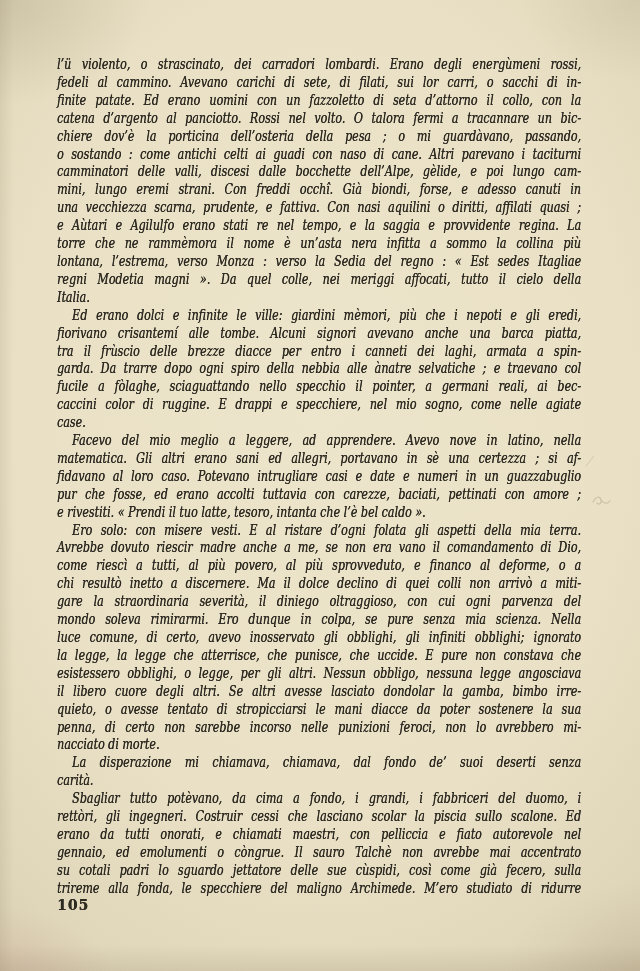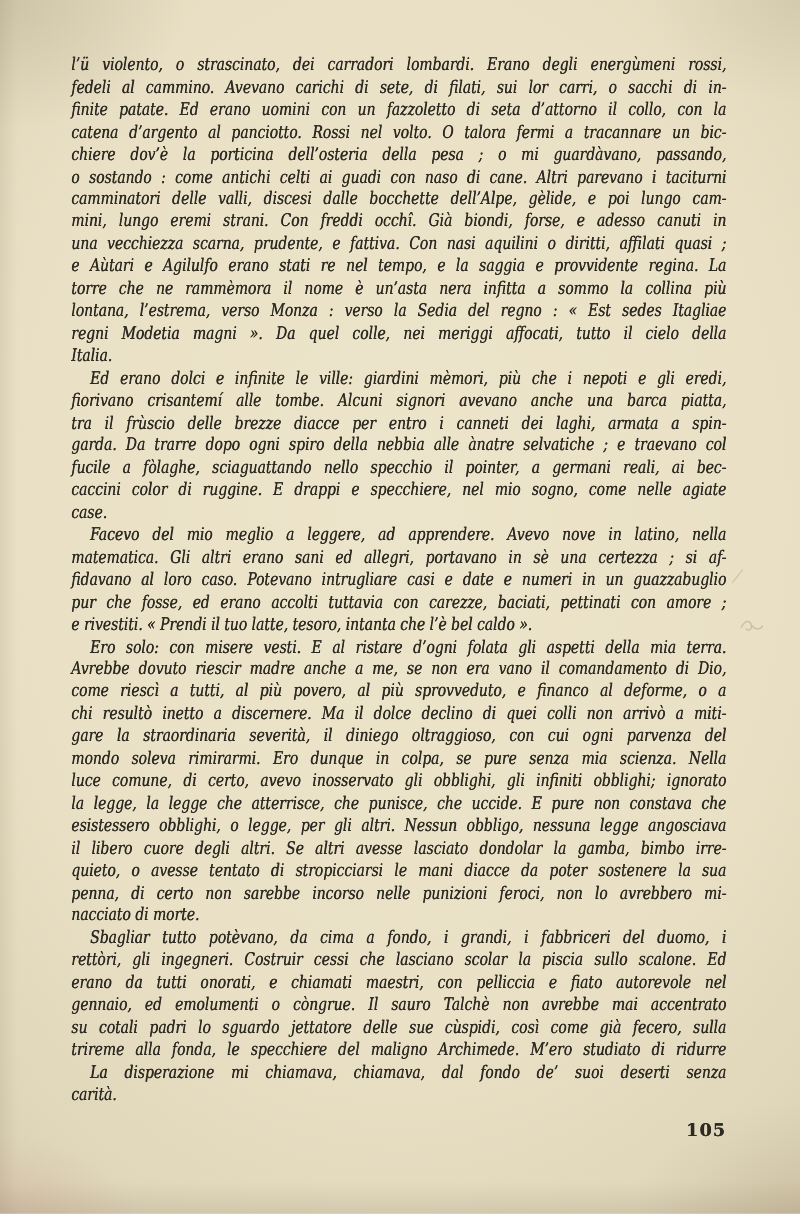--- a/index.html
+++ b/index.html
@@ -17,21 +17,21 @@
       radial-gradient(180px 120px at 100% 100%, rgba(150,125,95,0.18), rgba(150,125,95,0) 75%),
       radial-gradient(200px 140px at 0% 0%, rgba(120,108,80,0.20), rgba(120,108,80,0) 75%),
       radial-gradient(160px 110px at 100% 0%, rgba(130,115,85,0.14), rgba(130,115,85,0) 75%),
       linear-gradient(to top, rgba(125,108,82,0.16), rgba(125,108,82,0) 26px),
       linear-gradient(to right, rgba(120,105,78,0.12), rgba(120,105,78,0) 14px),
       radial-gradient(ellipse 560px 760px at 50% 42%, #ede5cb 0%, #e9e0c5 55%, #e0d7bb 82%, #d3c9ac 100%);
   }
   .textblock {
     position: absolute;
     left: 57px;
-    top: 44px;
+    top: 56px;
     width: 524px;
   }
   .para { width: 524px; }
   .line {
     width: 660px;
     transform: scaleX(0.794);
     transform-origin: 0 0;
     font-style: italic;
     font-size: 14px;
     line-height: 17.9px;
@@ -40,21 +40,21 @@
     text-align: justify;
     text-align-last: justify;
   }
   .line.endline { text-align: left; text-align-last: left; }
   .line.indent { text-indent: 19px; }
   .pagenum {
     position: absolute;
     left: 57px;
     top: 897px;
     width: 524px;
-    text-align: right;
+    text-align: left;
     font-style: normal;
     font-weight: 700;
     font-size: 14px;
     letter-spacing: 1px;
     color: #2d2a22;
     text-shadow: 0.2px 0 0 currentColor;
   }
   .margin-mark {
     position: absolute;
     opacity: 0.55;
@@ -109,30 +109,30 @@
         <div class="line">mondo soleva rimirarmi. Ero dunque in colpa, se pure senza mia scienza. Nella</div>
         <div class="line">luce comune, di certo, avevo inosservato gli obblighi, gli infiniti obblighi; ignorato</div>
         <div class="line">la legge, la legge che atterrisce, che punisce, che uccide. E pure non constava che</div>
         <div class="line">esistessero obblighi, o legge, per gli altri. Nessun obbligo, nessuna legge angosciava</div>
         <div class="line">il libero cuore degli altri. Se altri avesse lasciato dondolar la gamba, bimbo irre-</div>
         <div class="line">quieto, o avesse tentato di stropicciarsi le mani diacce da poter sostenere la sua</div>
         <div class="line">penna, di certo non sarebbe incorso nelle punizioni feroci, non lo avrebbero mi-</div>
         <div class="line endline">nacciato di morte.</div>
       </div>
       <div class="para">
+        <div class="line indent">La disperazione mi chiamava, chiamava, dal fondo de’ suoi deserti senza</div>
+        <div class="line endline">carità.</div>
+      </div>
+      <div class="para">
         <div class="line indent">Sbagliar tutto potèvano, da cima a fondo, i grandi, i fabbriceri del duomo, i</div>
         <div class="line">rettòri, gli ingegneri. Costruir cessi che lasciano scolar la piscia sullo scalone. Ed</div>
         <div class="line">erano da tutti onorati, e chiamati maestri, con pelliccia e fiato autorevole nel</div>
         <div class="line">gennaio, ed emolumenti o còngrue. Il sauro Talchè non avrebbe mai accentrato</div>
         <div class="line">su cotali padri lo sguardo jettatore delle sue cùspidi, così come già fecero, sulla</div>
         <div class="line">trireme alla fonda, le specchiere del maligno Archimede. M’ero studiato di ridurre</div>
-      </div>
-      <div class="para">
-        <div class="line indent">La disperazione mi chiamava, chiamava, dal fondo de’ suoi deserti senza</div>
-        <div class="line endline">carità.</div>
       </div>
     </main>
 
   <div class="pagenum">105</div>
 
   <svg class="margin-mark mark-squiggle" width="22" height="18" viewBox="0 0 22 18">
     <path d="M3 10 C 6 4, 10 4, 11 8 C 12 12, 8 13, 7 11 M11 8 C 14 12, 18 12, 20 9" fill="none" stroke="#b4a88e" stroke-width="1.2" stroke-linecap="round"></path>
   </svg>
 
   <svg class="margin-mark mark-dash" width="14" height="16" viewBox="0 0 14 16">

